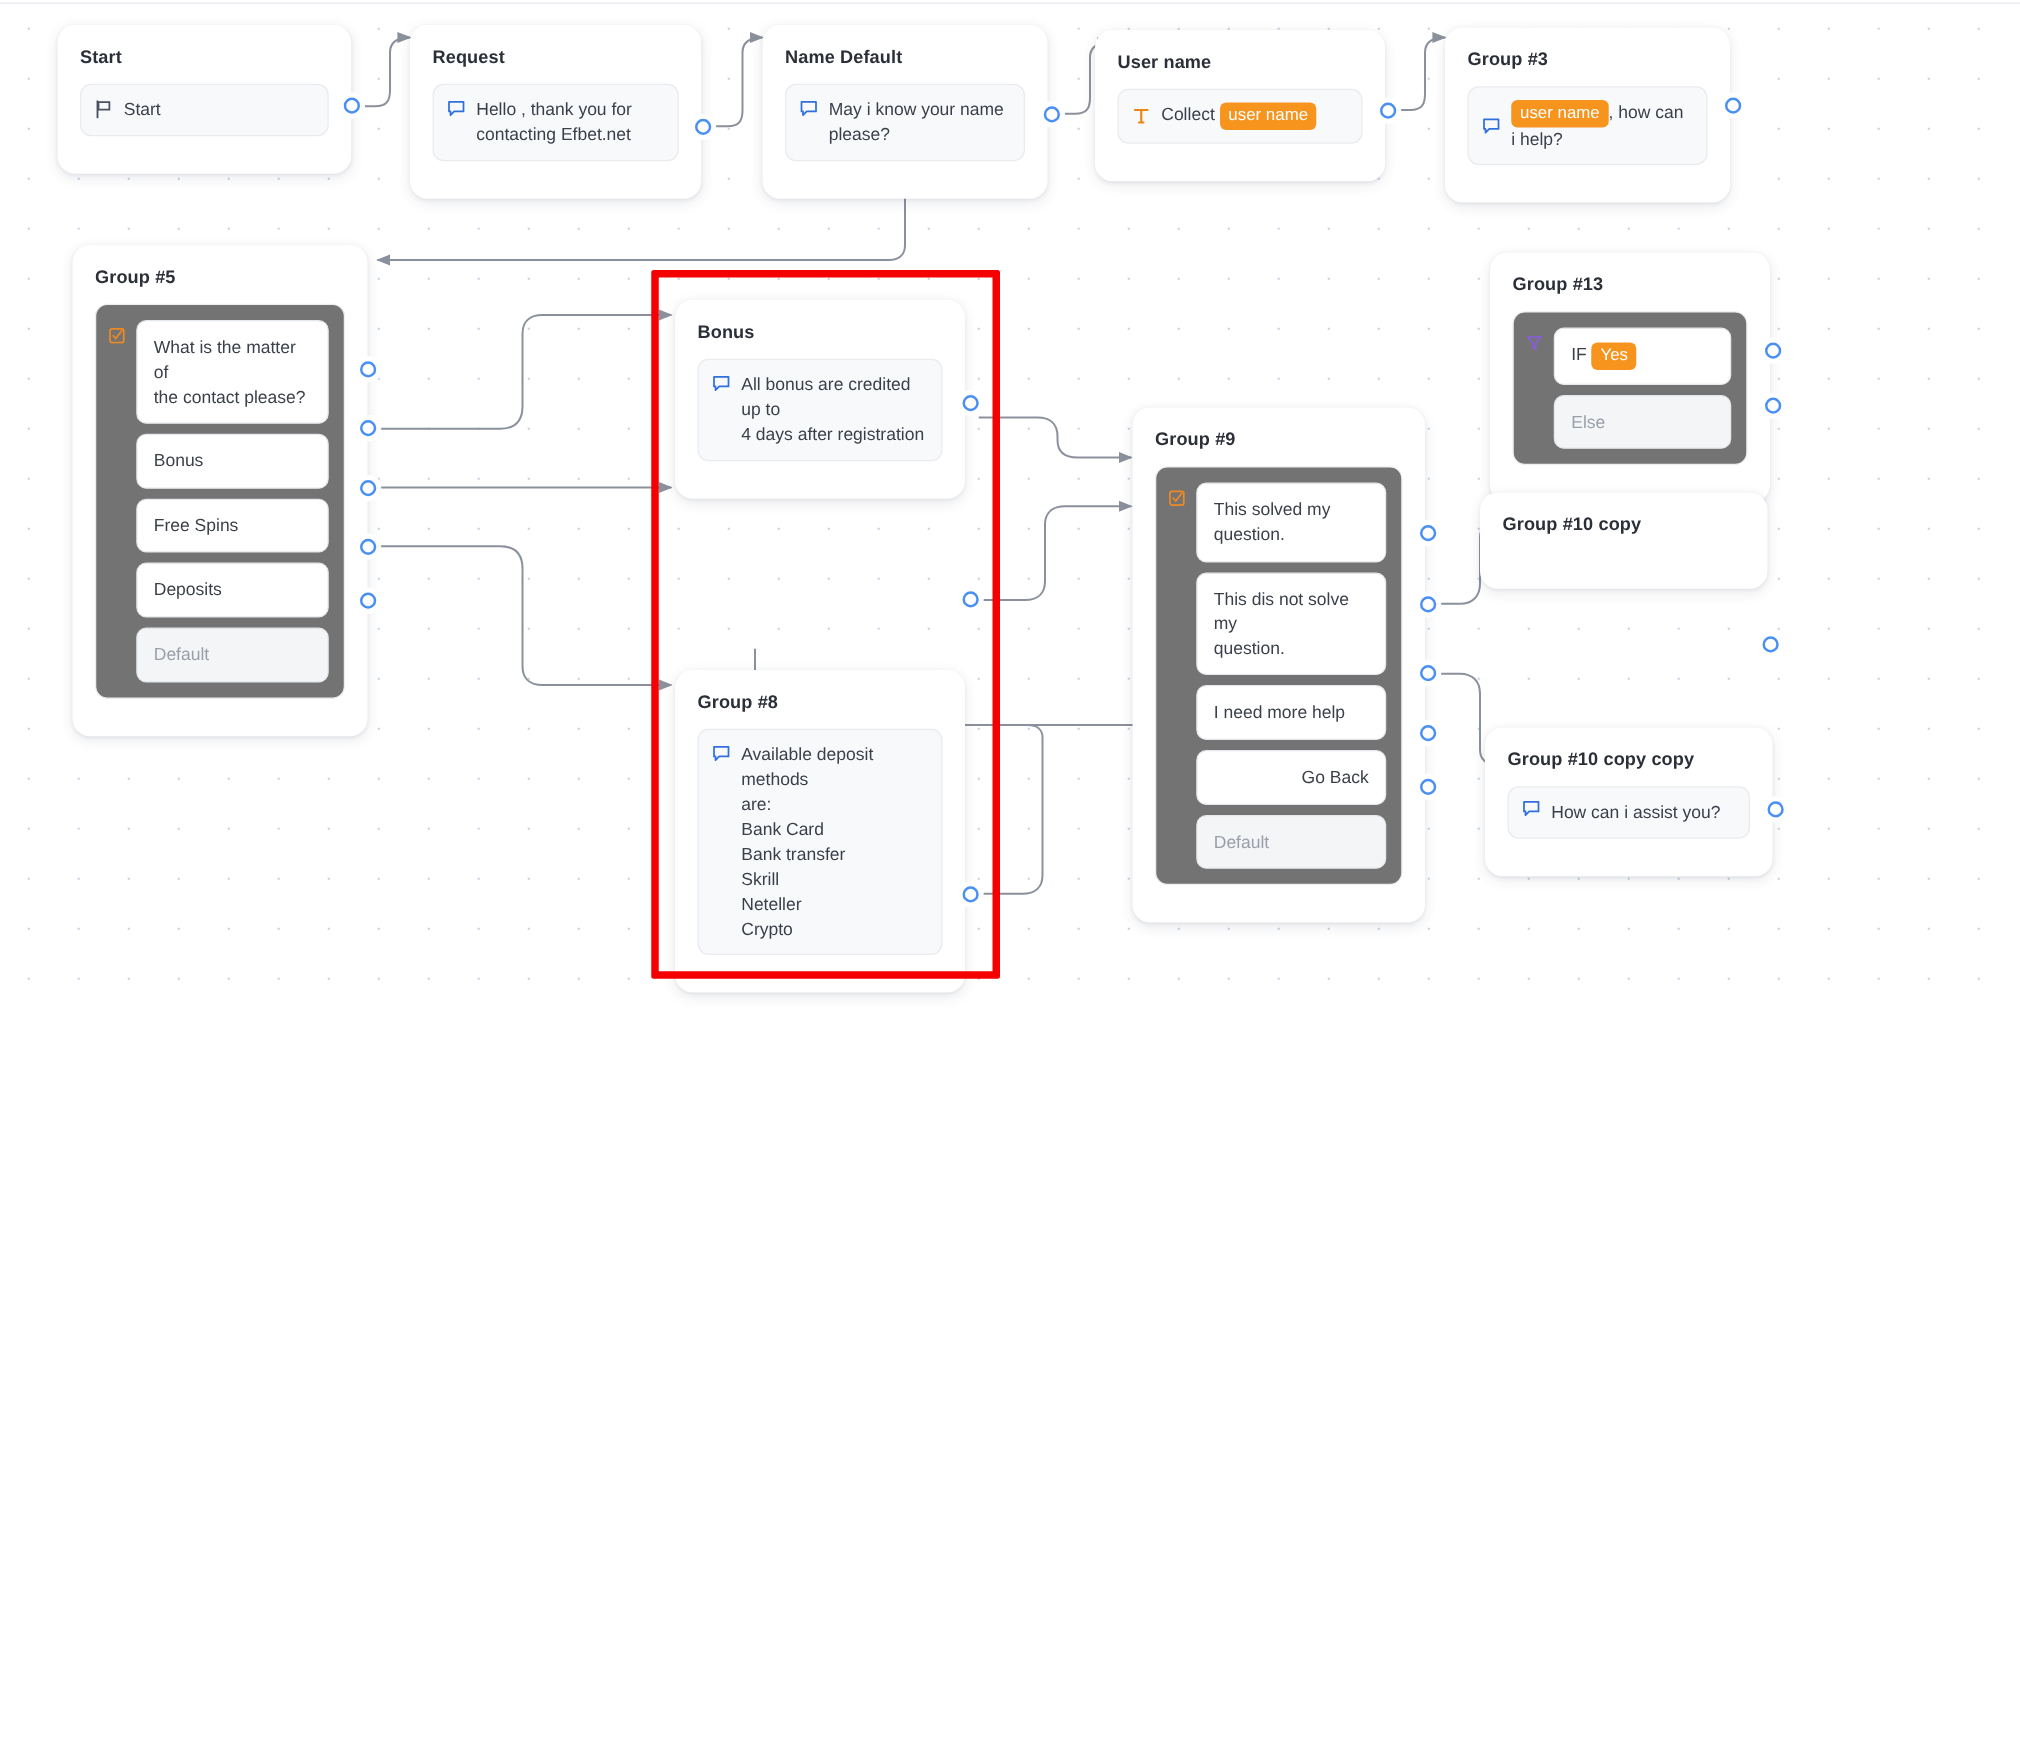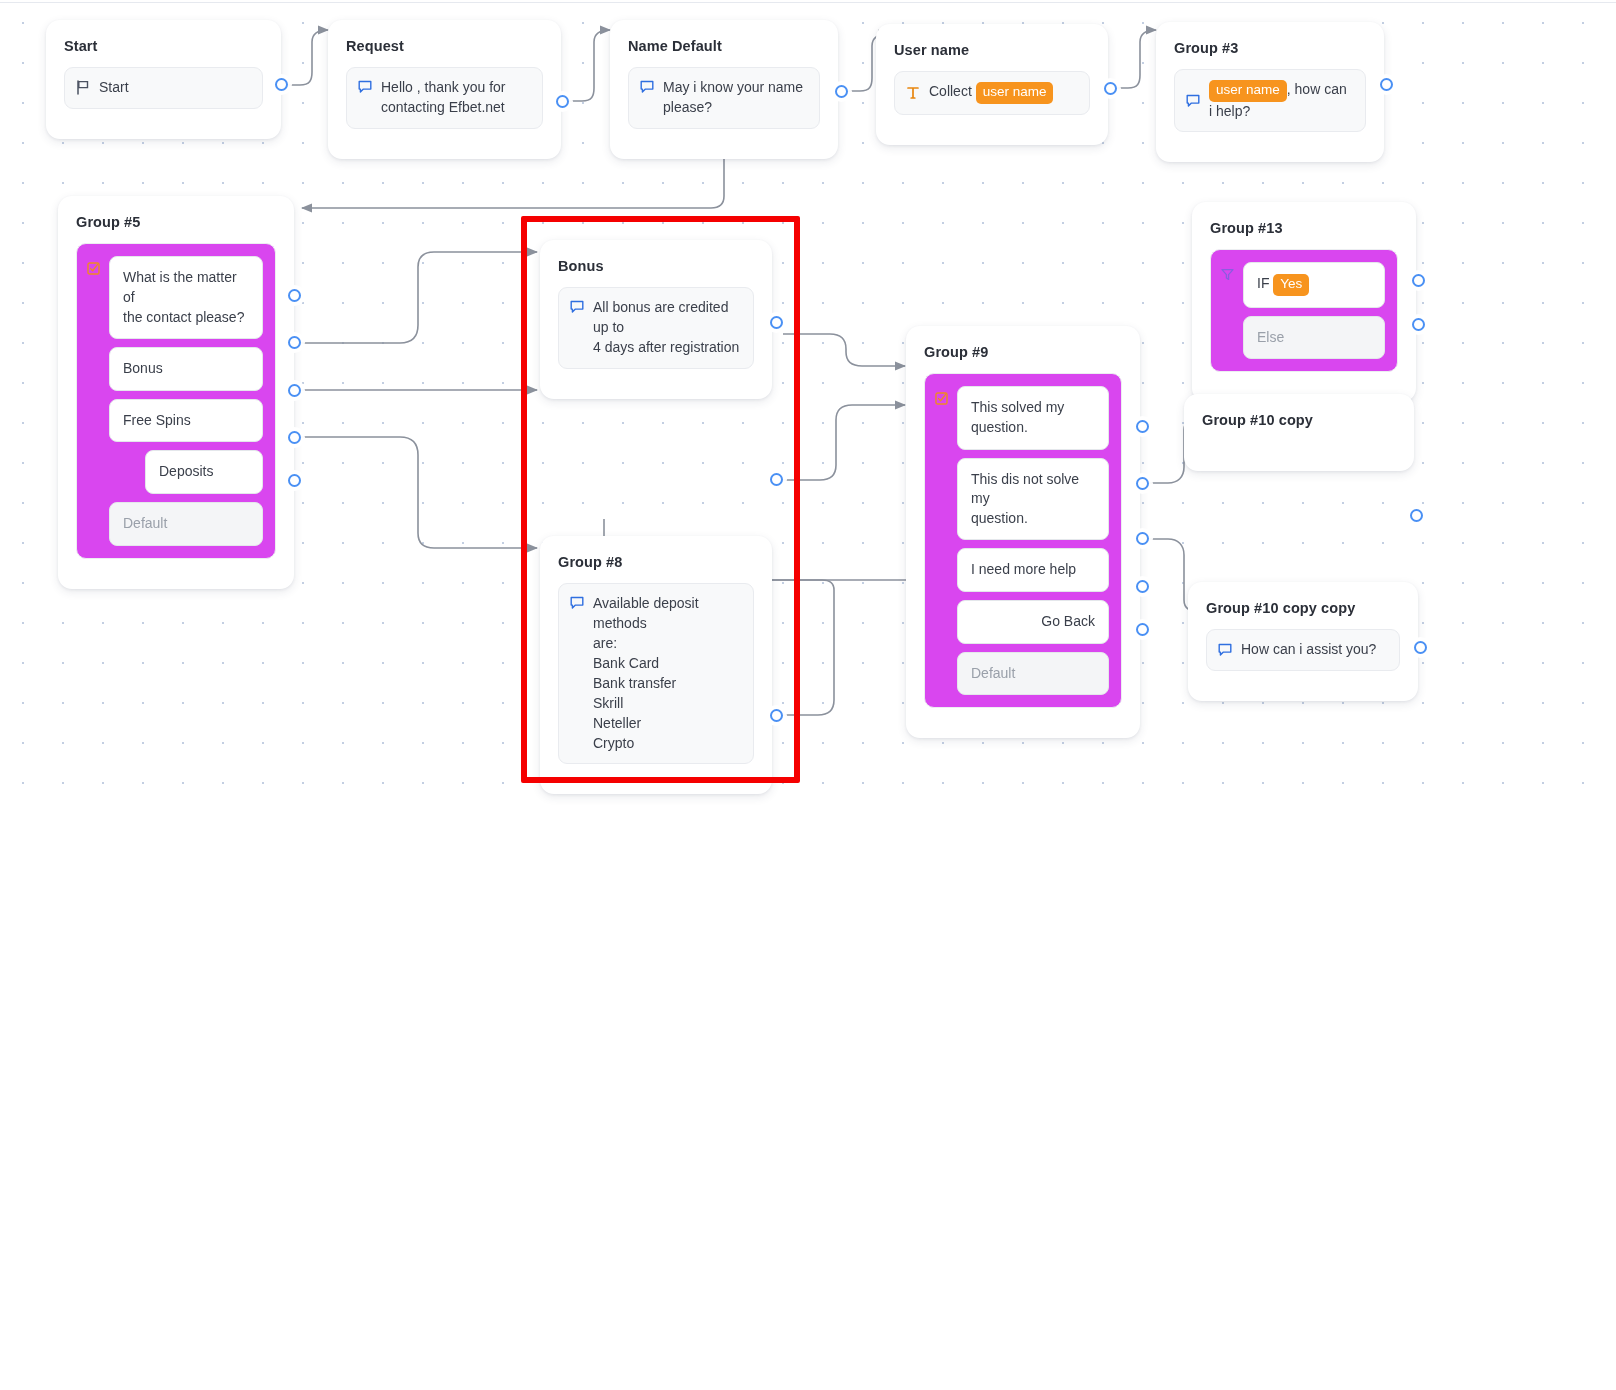--- a/index.html
+++ b/index.html
@@ -63,21 +63,21 @@
     align-items: flex-start;
     gap: 9px;
     font-size: 14px;
     color: #3a3f4a;
     line-height: 1.42;
   }
   .msg .txt { white-space: pre-line; }
 
   
   .group-box {
-    background: #d946ef;
+    background: #737373;
     border: 1px solid #eceef1;
     border-radius: 10px;
     padding: 12px 12px 12px 10px;
     display: flex;
     gap: 9px;
     align-items: flex-start;
   }
   .choice-list { display: flex; flex-direction: column; gap: 8px; flex: 1; }
   .choice {
     background: #ffffff;
@@ -261,21 +261,21 @@
         <svg width="13" height="13" viewBox="0 0 13 13">
             <rect x="1" y="1" width="11" height="11" rx="1.6" stroke="#ef8a23" stroke-width="1.4" fill="none"></rect>
             <path d="M3.6 6.6 L5.6 8.8 L10.4 2.6" stroke="#ef8a23" stroke-width="1.4" fill="none" stroke-linecap="round" stroke-linejoin="round"></path>
           </svg>
       </span>
       <div class="choice-list">
         <div class="choice" style="white-space:pre-line;">What is the matter of
 the contact please?</div>
         <div class="choice" style="white-space:pre-line;">Bonus</div>
         <div class="choice" style="white-space:pre-line;">Free Spins</div>
-        <div class="choice" style="white-space:pre-line;margin-left:36px;">Deposits</div>
+        <div class="choice" style="white-space:pre-line;">Deposits</div>
         <div class="choice default">Default</div>
       </div>
     </div>
   </div>
   <div class="port" style="left:288px; top:289px;"></div>
   <div class="port" style="left:288px; top:336px;"></div>
   <div class="port" style="left:288px; top:384px;"></div>
   <div class="port" style="left:288px; top:431px;"></div>
   <div class="port" style="left:288px; top:474px;"></div>
 
@@ -357,21 +357,21 @@
   <div class="port" style="left:1412px; top:274px;"></div>
   <div class="port" style="left:1412px; top:318px;"></div>
 
   <div class="node" style="left:1184px; top:394px; width:230px;">
     <div class="node-title">Group #10 copy</div>
   </div>
   <div class="port" style="left:1410px; top:509px;"></div>
 
   <div class="node" style="left:1188px; top:582px; width:230px;">
     <div class="node-title">Group #10 copy copy</div>
-    <div class="msg" style="align-items:center;">
+    <div class="msg" style="">
       <span class="icon" style="margin-top:0;">
         <svg width="14" height="14" viewBox="0 0 14 14">
             <path d="M1.2 1.5 h11.6 v7.6 h-7.4 l-3 3 v-3 h-1.2 z" stroke="#2f6fe0" stroke-width="1.4" fill="none" stroke-linejoin="round"></path>
           </svg>
       </span>
       <span class="txt">How can i assist you?</span>
     </div>
   </div>
   <div class="port" style="left:1414px; top:641px;"></div>
 

